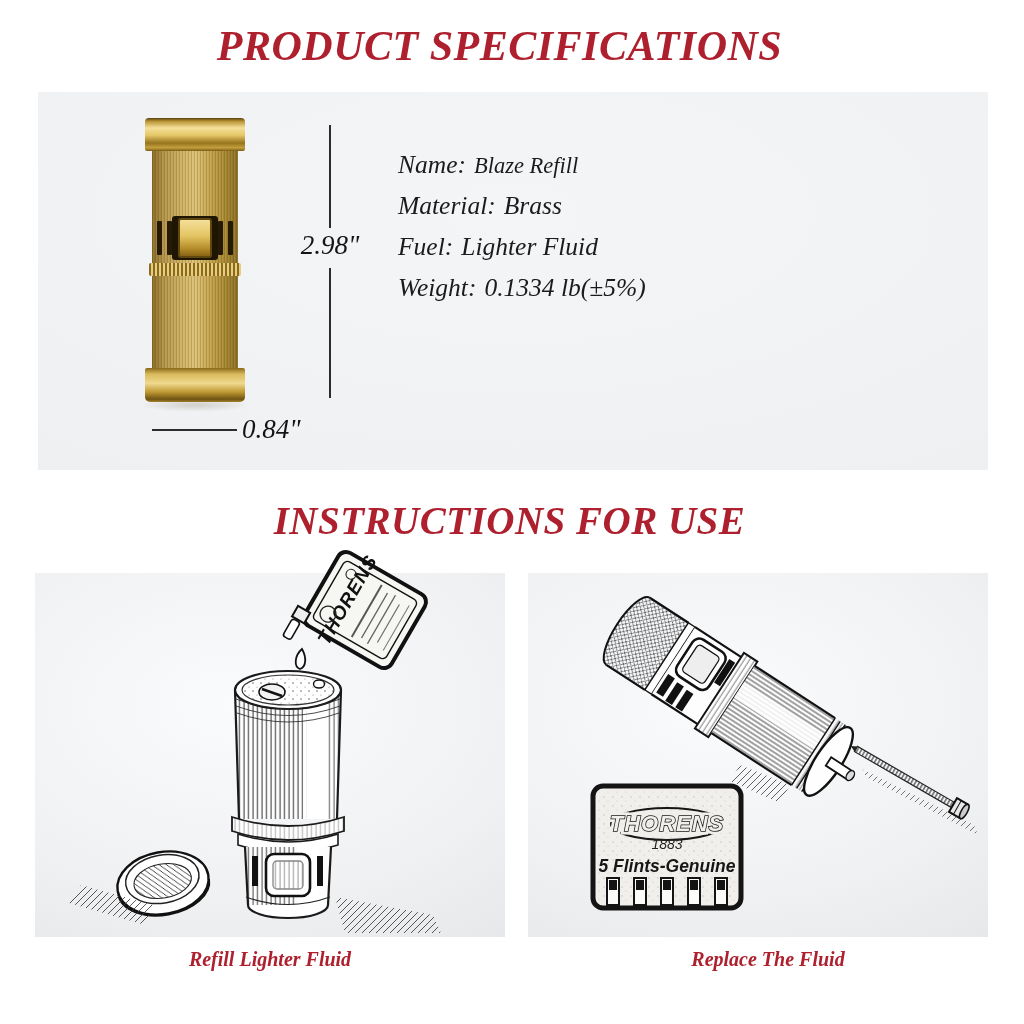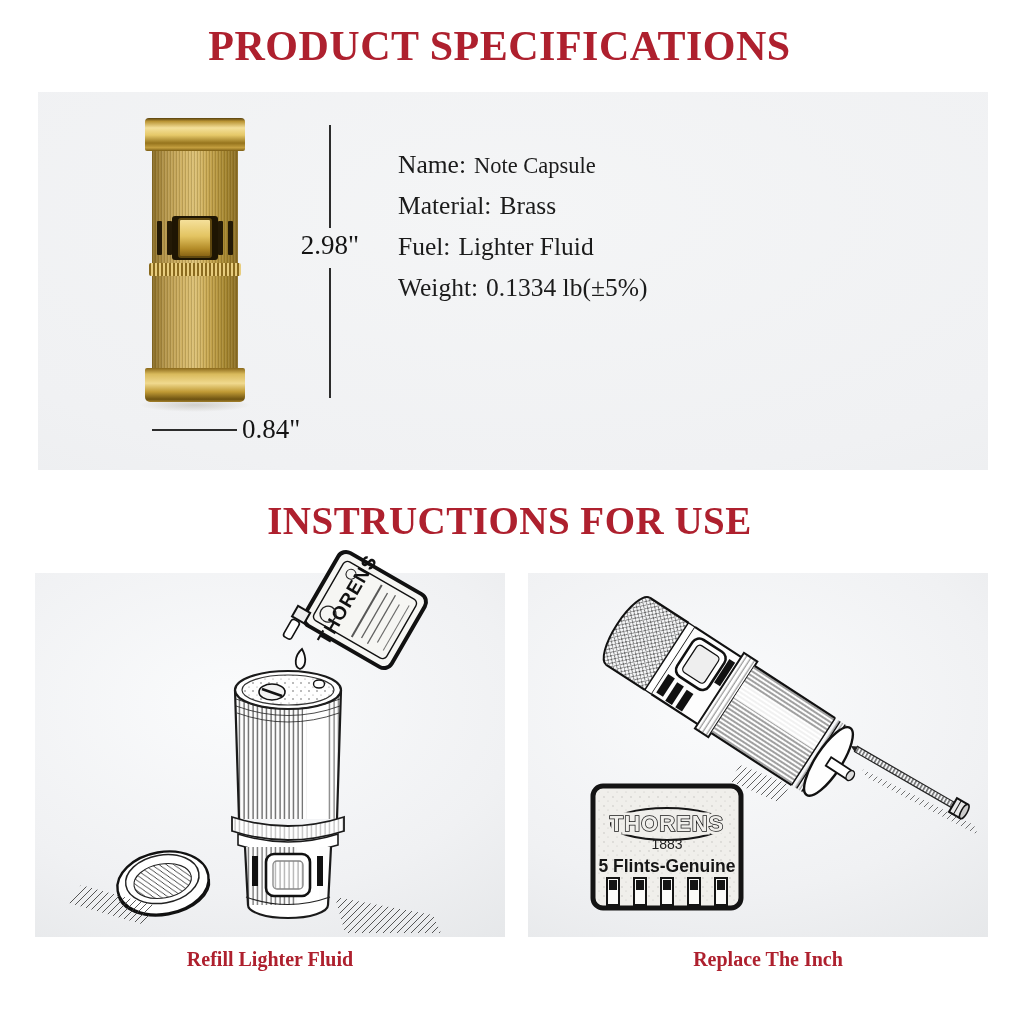--- a/index.html
+++ b/index.html
@@ -1,19 +1,19 @@
 <!DOCTYPE html>
 <html style="--accent: #ae202e; --ink: #1b1b1b;"><head>
 <meta charset="utf-8">
 <style>
   :root { --accent:#ae202e; --ink:#1b1b1b; }
   * { box-sizing:border-box; }
   html,body { margin:0; padding:0; background:#fff; }
   .page { position:relative; width:999px; height:1024px; background:#fff;
-          font-family:"Liberation Serif","DejaVu Serif",serif; overflow:hidden; }
+          font-family:"Liberation Serif","DejaVu Serif",serif; overflow:hidden;font-style:italic; }
 
   .title { position:absolute; left:0; width:100%; margin:0; text-align:center;
            font-weight:bold; color:var(--accent); letter-spacing:.5px; }
   .t1 { top:22px;  font-size:42px; }
   .t2 { top:498px; font-size:39px;padding-left:20px; }
 
   
   .spec-panel { position:absolute; left:38px; top:92px; width:950px; height:378px;
     background:radial-gradient(ellipse 120% 130% at 50% 32%, #f4f5f6 0%, #f0f1f3 55%, #e8eaec 100%); }
 
@@ -108,21 +108,21 @@
       <div class="cap-bottom"></div>
     </div>
 
     <div class="dim-line dim-v1"></div>
     <div class="dim-label dim-height">2.98"</div>
     <div class="dim-line dim-v2"></div>
     <div class="dim-line dim-h"></div>
     <div class="dim-label dim-width">0.84"</div>
 
     <div class="specs">
-      <div class="spec-row"><span class="spec-label">Name:</span><span class="spec-value small">Note Capsule</span></div>
+      <div class="spec-row"><span class="spec-label">Name:</span><span class="spec-value small">Blaze Refill</span></div>
       <div class="spec-row"><span class="spec-label">Material:</span><span class="spec-value">Brass</span></div>
       <div class="spec-row"><span class="spec-label">Fuel:</span><span class="spec-value">Lighter Fluid</span></div>
       <div class="spec-row"><span class="spec-label">Weight:</span><span class="spec-value">0.1334 lb(±5%)</span></div>
     </div>
 
   </section>
 
   <h2 class="title t2">INSTRUCTIONS FOR USE</h2>
 
   <section class="step-panel step-left">
@@ -291,14 +291,14 @@
           <rect x="95" y="92" width="12" height="27" fill="#fbfbf9" stroke="#141414" stroke-width="2"></rect>
             <rect x="97" y="94" width="8" height="10" fill="#141414"></rect>
           <rect x="122" y="92" width="12" height="27" fill="#fbfbf9" stroke="#141414" stroke-width="2"></rect>
             <rect x="124" y="94" width="8" height="10" fill="#141414"></rect>
         </g>
       </g>
     </svg>
   </section>
 
   <p class="caption caption-left">Refill Lighter Fluid</p>
-  <p class="caption caption-right">Replace The Inch</p>
+  <p class="caption caption-right">Replace The Fluid</p>
 </div>
 
 </body></html>

